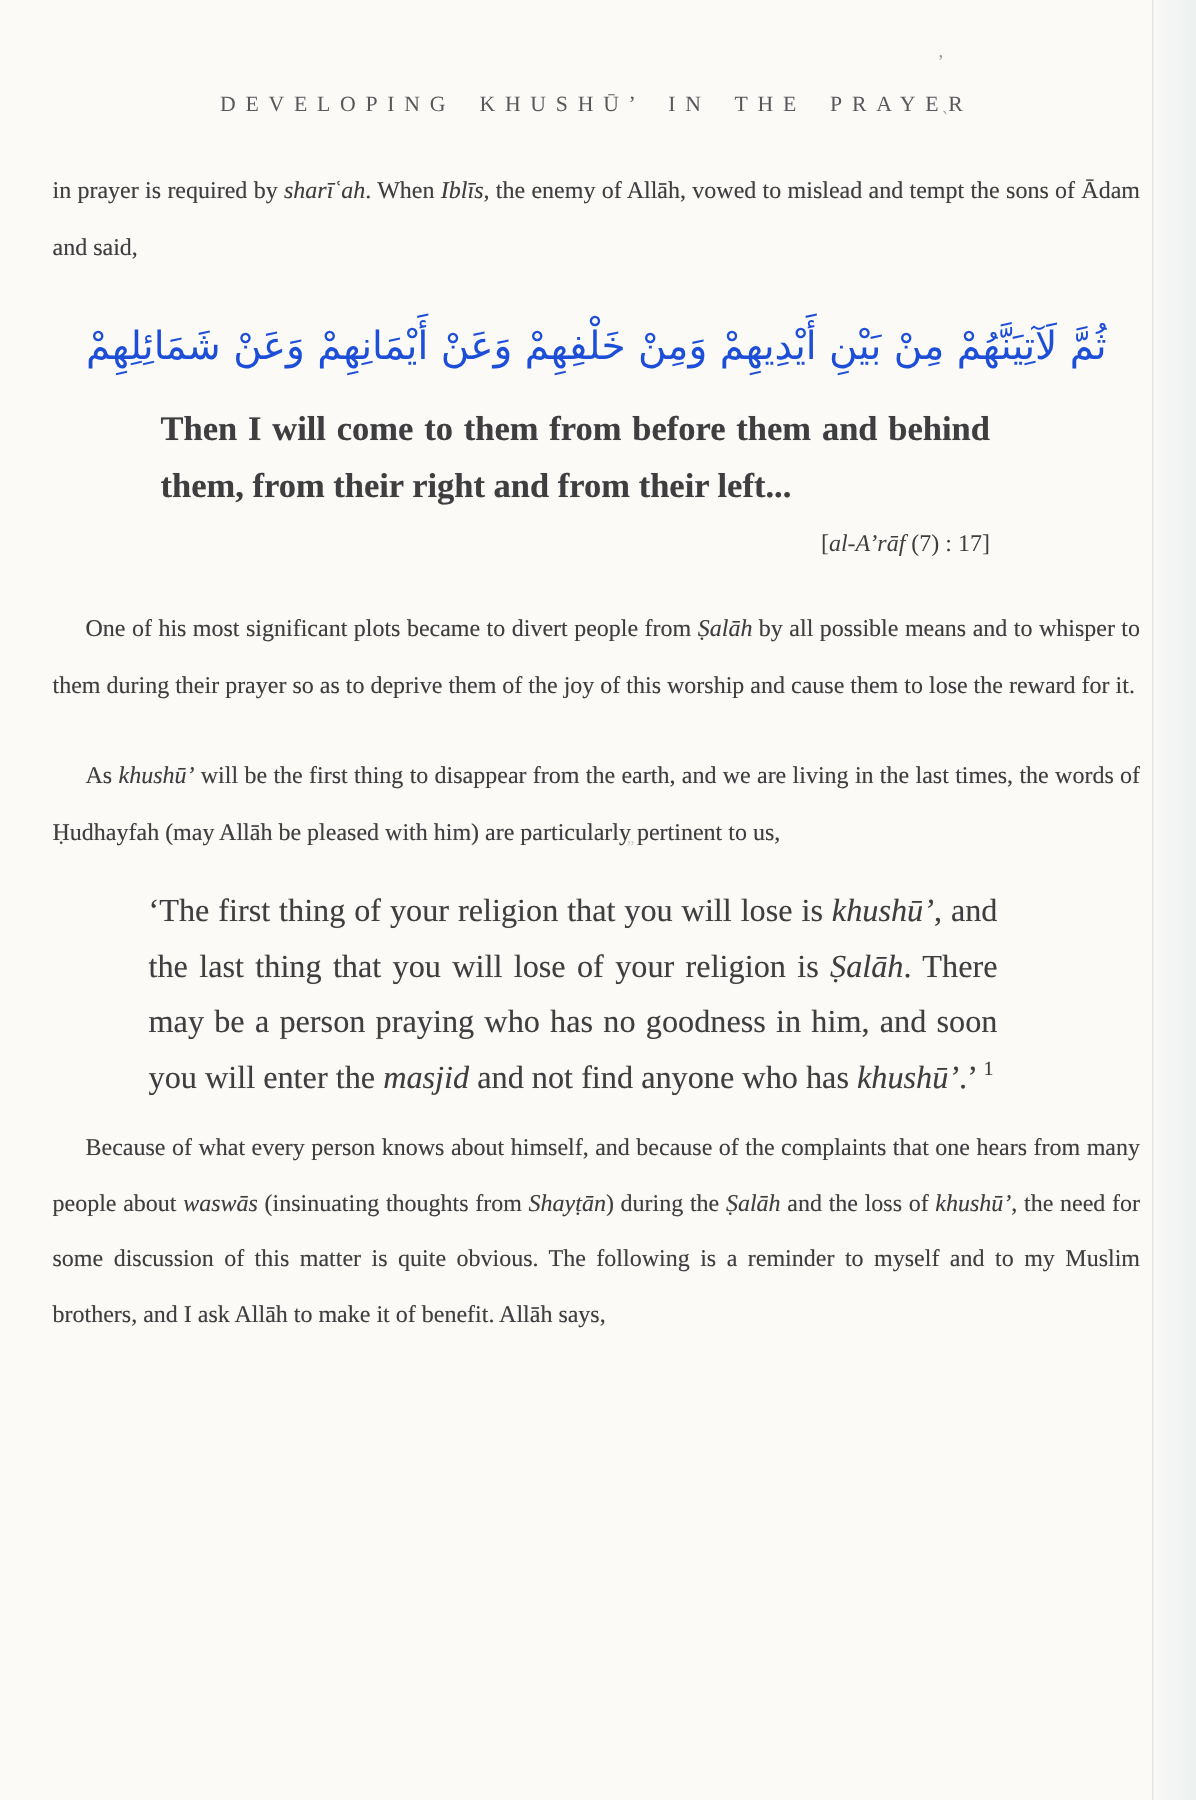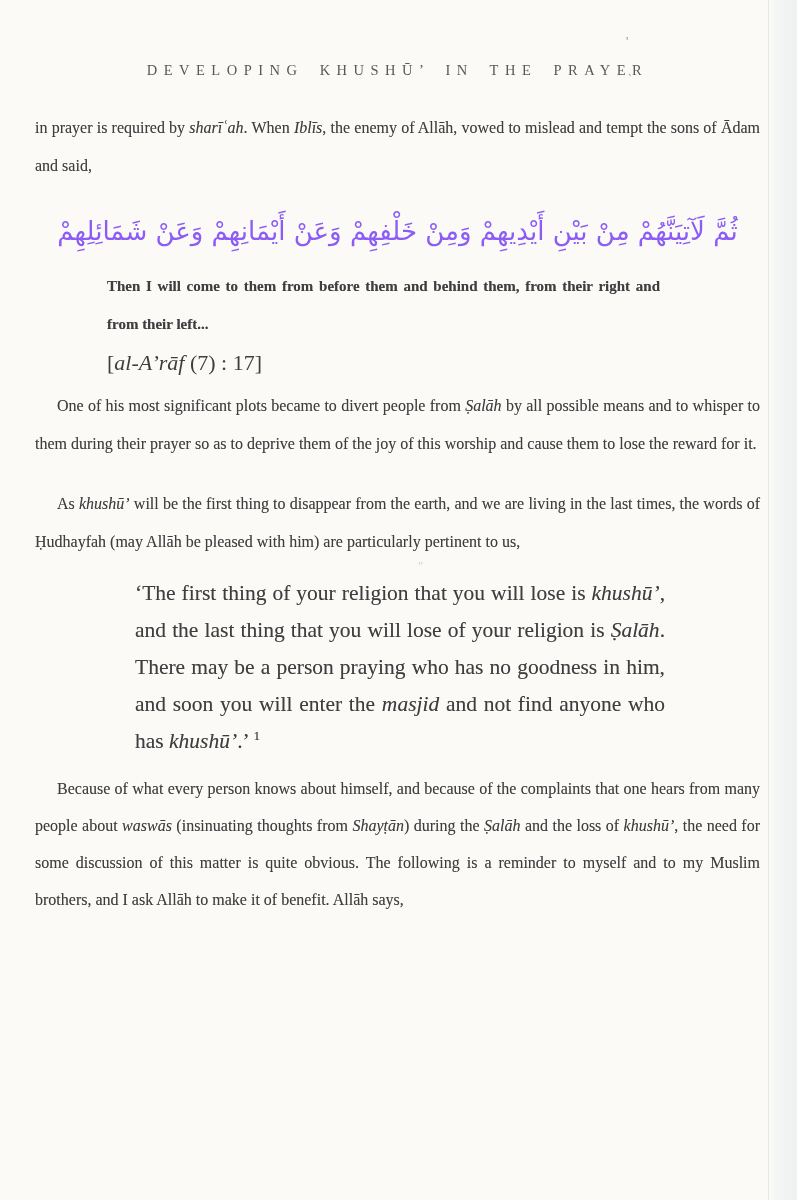--- a/index.html
+++ b/index.html
@@ -49,53 +49,54 @@
 
   p { margin: 0; }
 
   .body-para {
     font-size: 16px;
     line-height: 38px;
     text-align: justify;
     text-shadow: 0 0 0.5px rgba(62,62,65,0.4);
   }
   .para-1 { margin-top: 30px; }
-  .para-2 { margin-top: 8px; text-indent: 22px; }
+  .para-2 { margin-top: 22px; text-indent: 22px; }
   .para-3 { margin-top: 22px; text-indent: 22px; }
   .para-4 { margin-top: 10px; text-indent: 22px; line-height: 37px; }
 
   .arabic-verse {
     margin-top: 20px;
     text-align: center;
     direction: rtl;
     font-family: "DejaVu Sans", sans-serif;
     font-size: 26px;
     line-height: 52px;
-    color: #8b5cf6;
+    color: #1d4ed8;
   }
 
   .verse-block {
     margin: 10px 0 0 72px;
     width: 553px;
   }
   .verse-translation {
     font-weight: bold;
-    font-size: 15px;
+    font-size: 23px;
     line-height: 38px;
     text-align: justify;
     text-shadow: 0 0 0.5px rgba(62,62,65,0.45);
   }
   .verse-citation {
     margin-top: 4px;
-    font-size: 22px;
+    text-align: right;
+    font-size: 16px;
     line-height: 32px;
   }
 
   .quote-block {
-    margin: 14px 95px 0 100px;
+    margin: 14px 95px 0 64px;
     font-size: 21.5px;
     line-height: 37px;
     text-align: justify;
     text-shadow: 0 0 0.5px rgba(62,62,65,0.4);
   }
 
   sup { font-size: 0.62em; line-height: 0; vertical-align: super; }
 </style>
 </head>
 <body>

